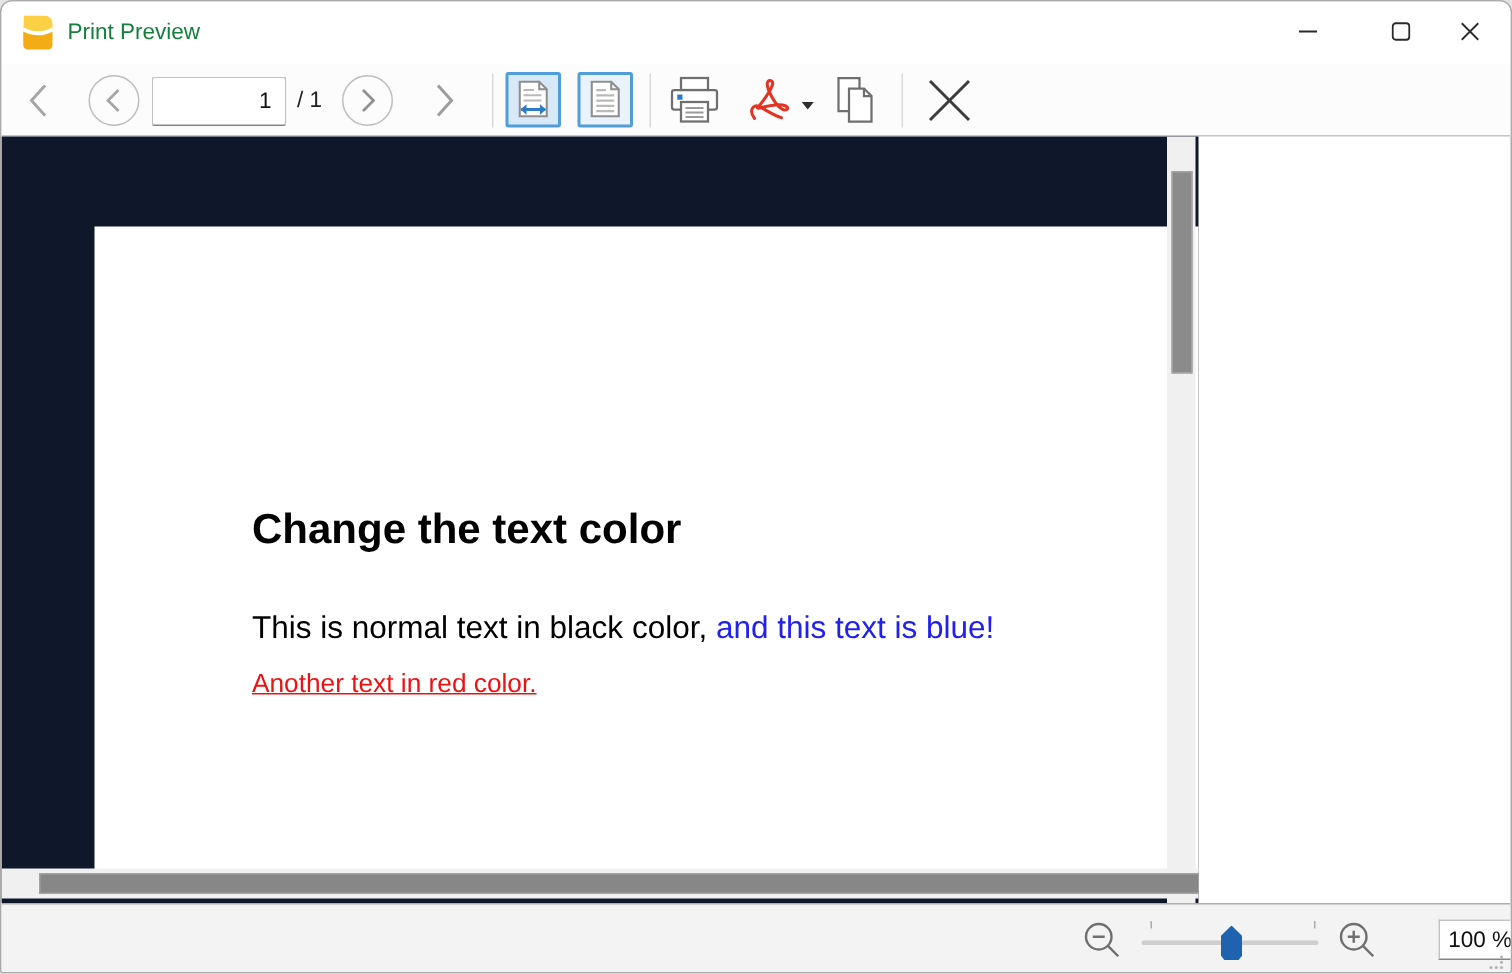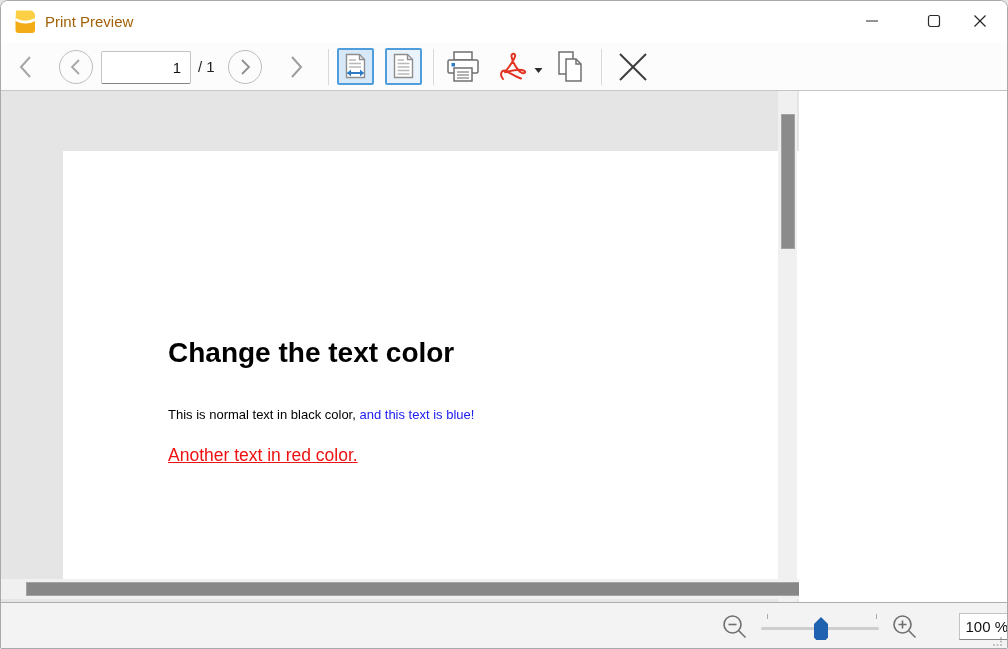--- a/index.html
+++ b/index.html
@@ -5,21 +5,21 @@
   * { margin:0; padding:0; box-sizing:border-box; }
   html,body { width:1008px; height:649px; font-family:"Liberation Sans", sans-serif; background:#e4e4e4; }
   .window{
     position:relative; width:1008px; height:649px; background:#fff;
     border:1px solid #a9a9a9; border-radius:8px 8px 2px 2px; overflow:hidden;
   }
   
   .titlebar{ position:absolute; left:0; top:0; width:100%; height:42px; background:#fff; }
   .app-icon{ position:absolute; left:13px; top:8px; width:23px; height:25px; }
   .title-text{ position:absolute; left:44px; top:0; height:42px; line-height:42px;
-    font-size:15px; color:#a16207; }
+    font-size:15px; color:#15803d; }
   .win-btn{ position:absolute; top:0; width:46px; height:40px; display:flex;
     align-items:center; justify-content:center; }
   .win-btn.min{ right:112px; } .win-btn.max{ right:50px; } .win-btn.cls{ right:4px; }
   
   .toolbar{ position:absolute; left:0; top:42px; width:100%; height:48px;
     background:#fcfcfc; border-bottom:1px solid #c6c6c6; }
   .tb-abs{ position:absolute; display:flex; align-items:center; justify-content:center; }
   .nav-chevron{ width:28px; height:34px; top:7px; }
   .nav-circle{ width:34px; height:34px; top:7px; border:1px solid #bdbdbd; border-radius:50%; background:transparent; }
   .page-input{ position:absolute; left:100px; top:8px; width:90px; height:33px;
@@ -27,24 +27,24 @@
     background:#fff; text-align:right; padding-right:9px; font-size:15px; color:#111;
     font-family:"Liberation Sans", sans-serif; }
   .page-total{ position:absolute; left:197px; top:0; height:48px; line-height:48px;
     font-size:15px; color:#222; }
   .tb-sep{ position:absolute; top:6px; width:1px; height:36px; background:#d9d9d9; }
   .fit-btn{ width:37px; height:37px; top:5px; border:2px solid #4f9ddb; border-radius:2px; }
   .fit-width-btn{ left:336px; background:#d7e9f8; }
   .fit-page-btn{ left:384px; background:#eaf3fb; }
   .tool-btn{ width:42px; height:40px; top:4px; background:transparent; }
   
-  .preview{ position:absolute; left:0; top:90px; width:798px; height:511px; background:#e5e5e5; overflow:hidden; }
+  .preview{ position:absolute; left:0; top:90px; width:798px; height:511px; background:#0f172a; overflow:hidden; }
   .page{ position:absolute; left:62px; top:60px; width:923px; height:430px; background:#ffffff; }
   .doc-heading{ position:absolute; left:105px; top:186px; font-size:28px; font-weight:bold; color:#000; letter-spacing:0; }
-  .doc-line1{ position:absolute; left:105px; top:256px; font-size:13px; color:#000;text-align:center; }
+  .doc-line1{ position:absolute; left:105px; top:256px; font-size:21px; color:#000;text-align:center; }
   .doc-line2{ position:absolute; left:105px; top:294px; font-size:17.5px;text-decoration:underline; }
   
   .vscroll-track{ position:absolute; right:2px; top:0; width:19px; height:511px; background:#f0f0f0; }
   .vscroll-thumb{ position:absolute; left:3px; top:23px; width:14px; height:135px;
     background:#8b8b8b; border:1px solid #a3a3a3; }
   .hscroll-track{ position:absolute; left:0; top:488px; width:1006px; height:20px; background:#f0f0f0; }
   .hscroll-thumb{ position:absolute; left:25px; top:3px; width:775px; height:14px;
     background:#878787; border:1px solid #a3a3a3; }
   
   .statusbar{ position:absolute; left:0; top:601px; width:1006px; height:47px;

